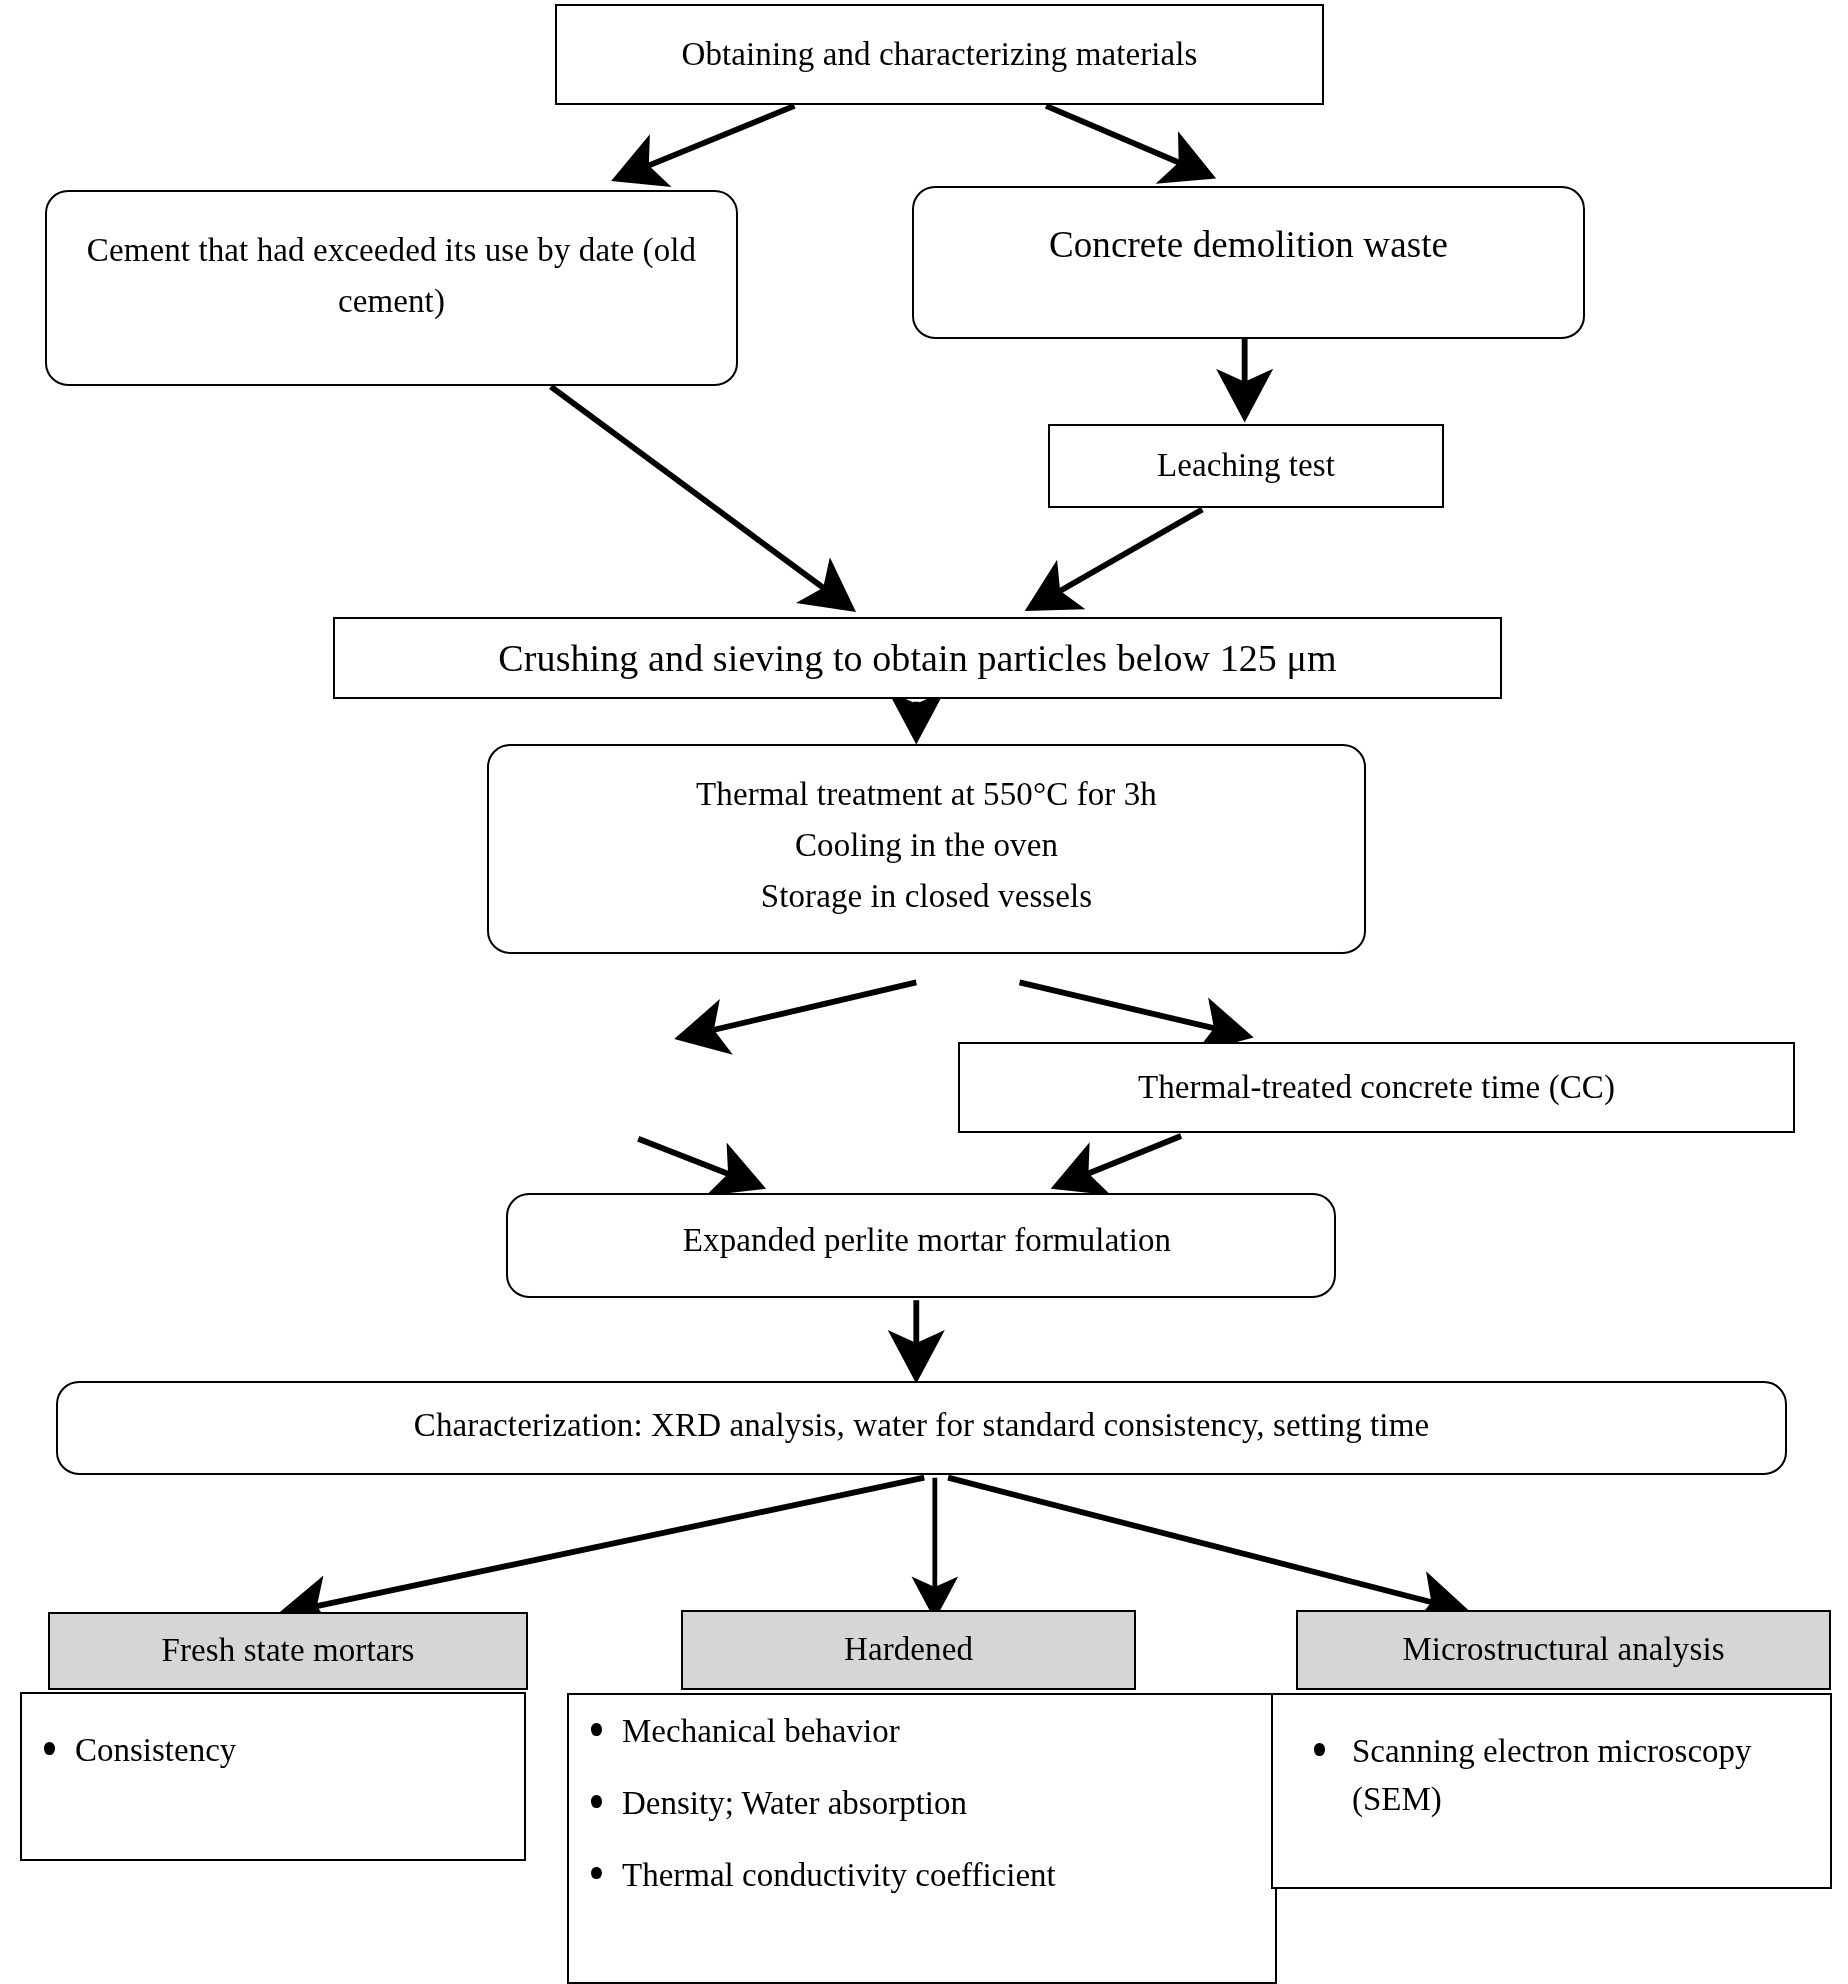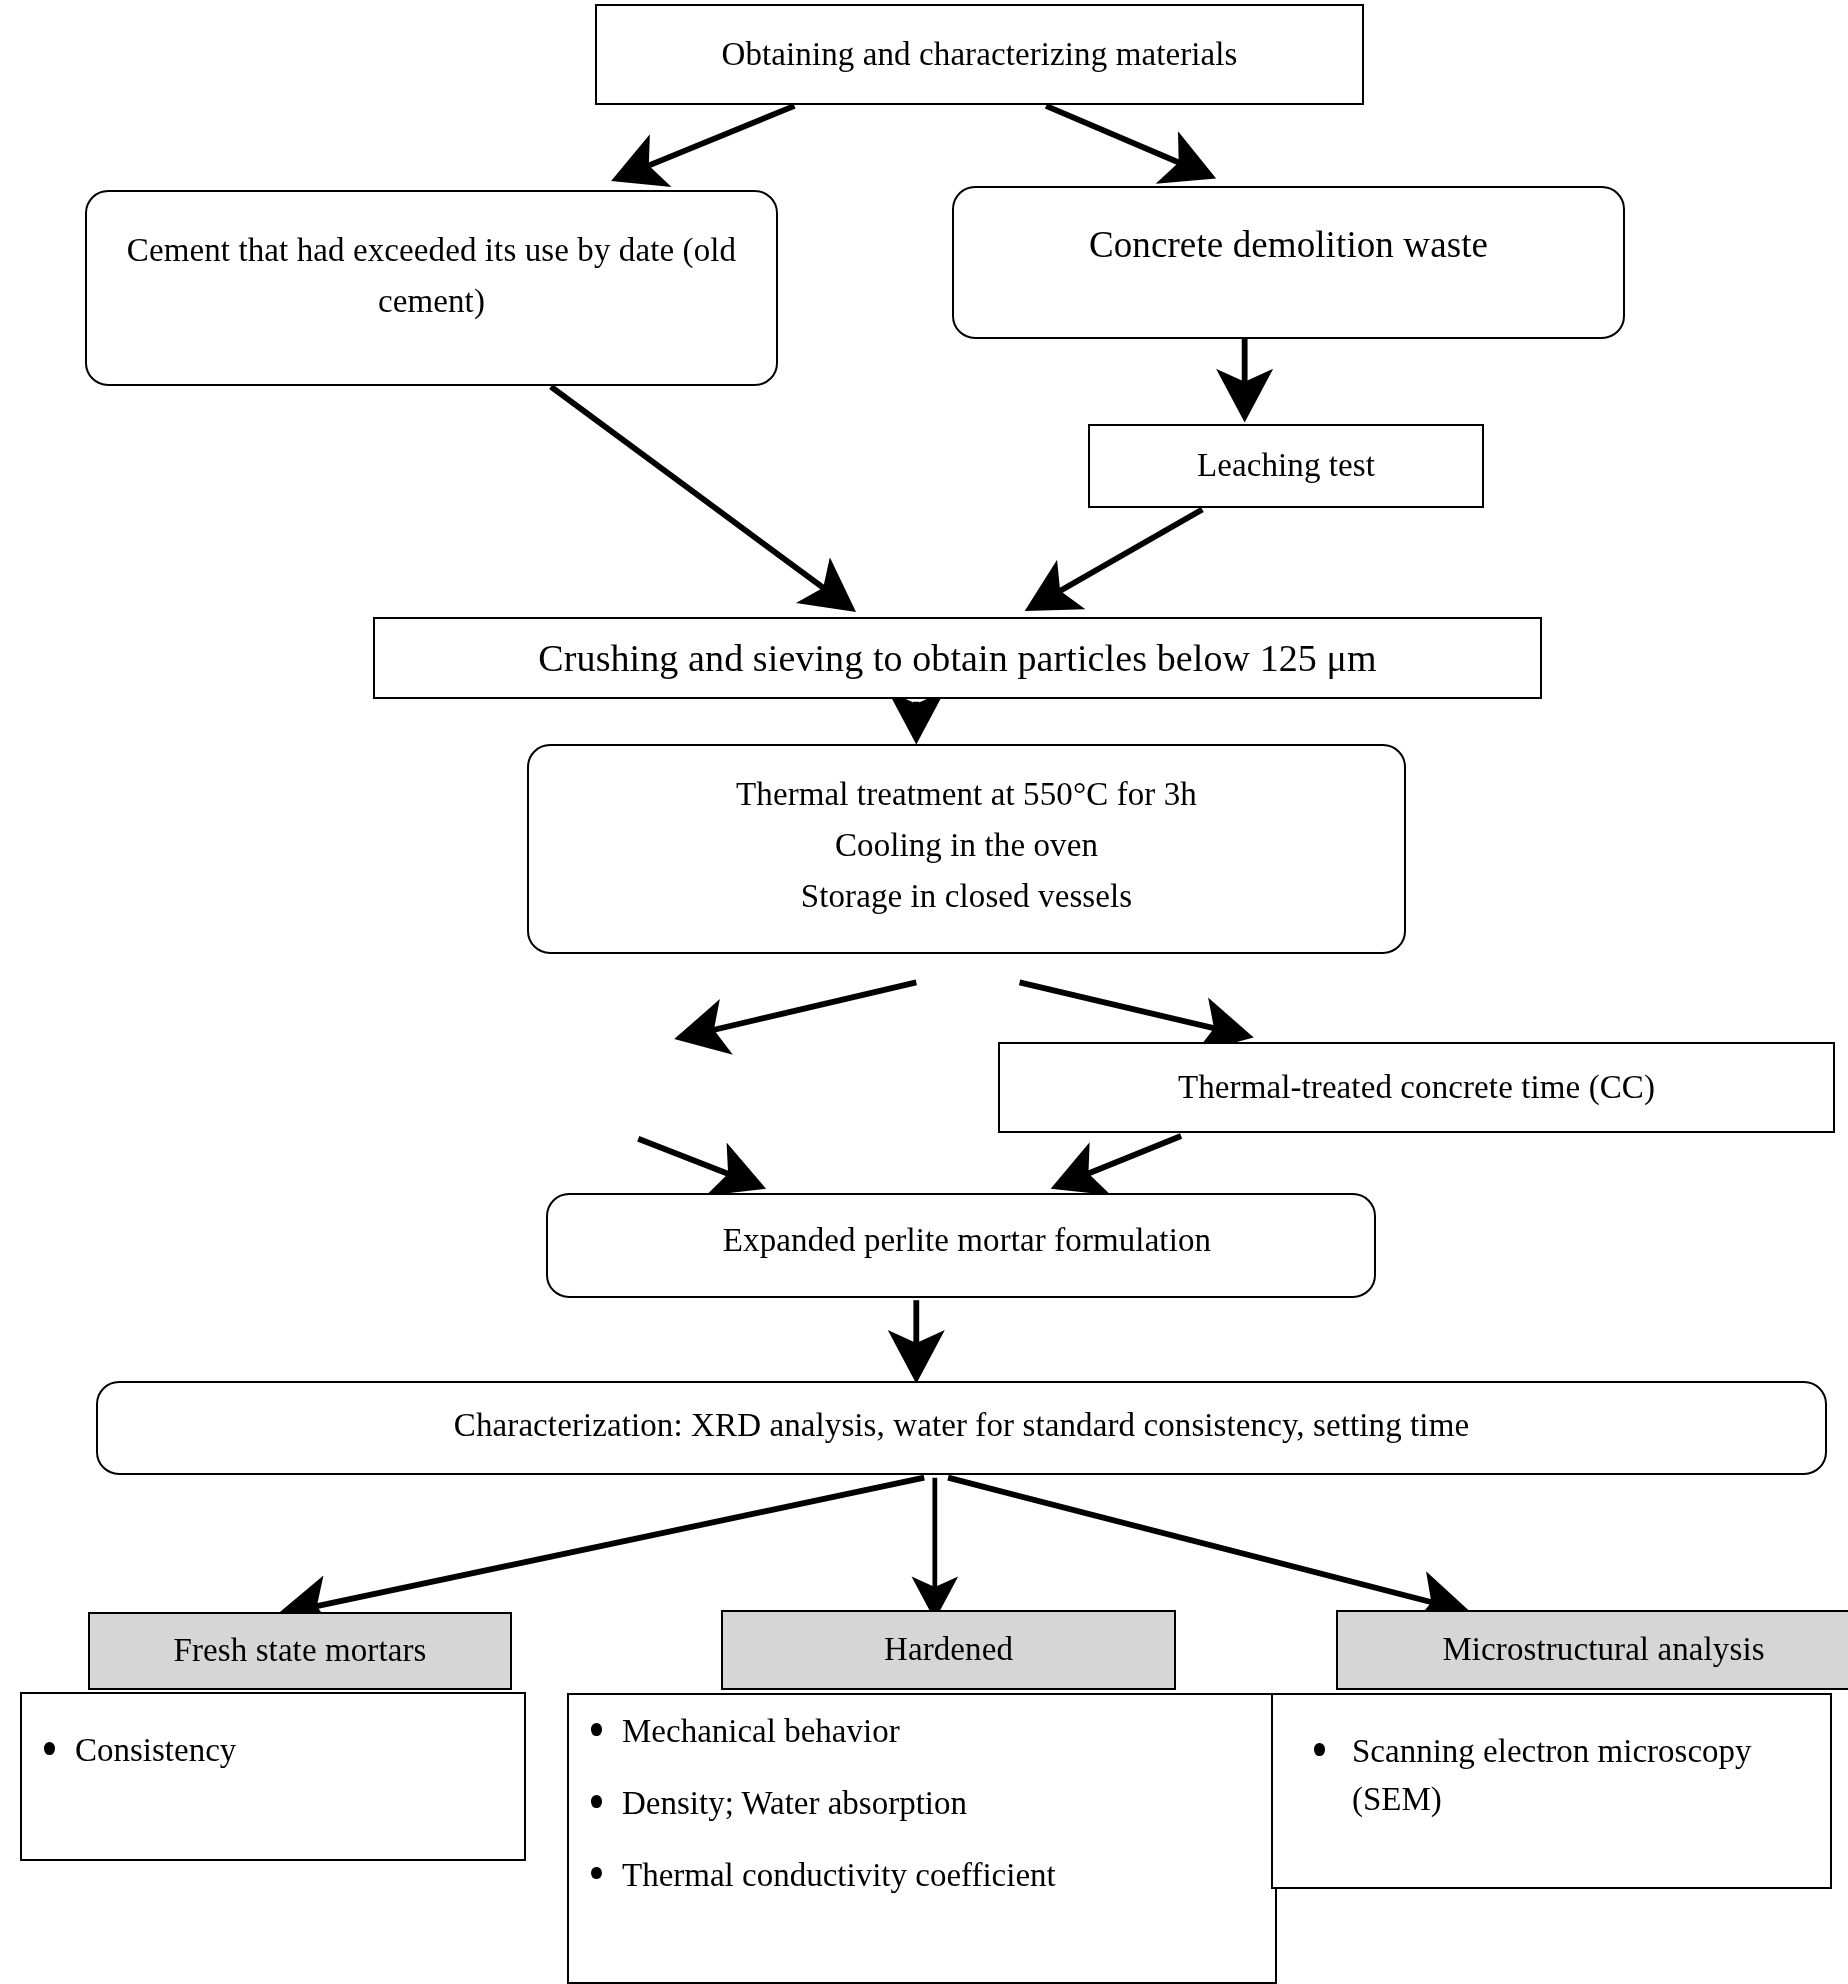--- a/index.html
+++ b/index.html
@@ -18,21 +18,20 @@
   }
   .node {
     position: absolute;
     box-sizing: border-box;
     border: 2.6px solid #000000;
     background: #ffffff;
     display: flex;
     align-items: flex-start;
     justify-content: center;
     text-align: center;
-    margin-left: 40px;
   }
   .node .label {
     display: block;
     width: 100%;
     line-height: 1.55;
     letter-spacing: 0.1px;
   }
   .node.shade {
     background: #d6d6d6;
   }
@@ -189,21 +188,21 @@
   </div>
 
   <div class="node topal" style="left:506px; top:1193px; width:830px; height:105px; font-size:33px; padding:20px 16px 0 28px;">
     <span class="label">Expanded perlite mortar formulation</span>
   </div>
 
   <div class="node topal" style="left:56px; top:1381px; width:1731px; height:94px; font-size:33px; padding:17px 16px 0 16px;">
     <span class="label">Characterization: XRD analysis, water for standard consistency, setting time</span>
   </div>
 
-  <div class="node shade mid" style="left:48px; top:1612px; width:424px; height:78px; font-size:33px;">
+  <div class="node shade mid" style="left:48px; top:1612px; width:480px; height:78px; font-size:33px;">
     <span class="label">Fresh state mortars</span>
   </div>
   <div class="bullets" style="left:20px; top:1692px; width:506px; height:169px; font-size:33px; padding:33px 0 0 0;">
     <ul>
       <li>Consistency</li>
     </ul>
   </div>
 
   <div class="node shade mid" style="left:681px; top:1610px; width:455px; height:80px; font-size:33px;">
     <span class="label">Hardened</span>

